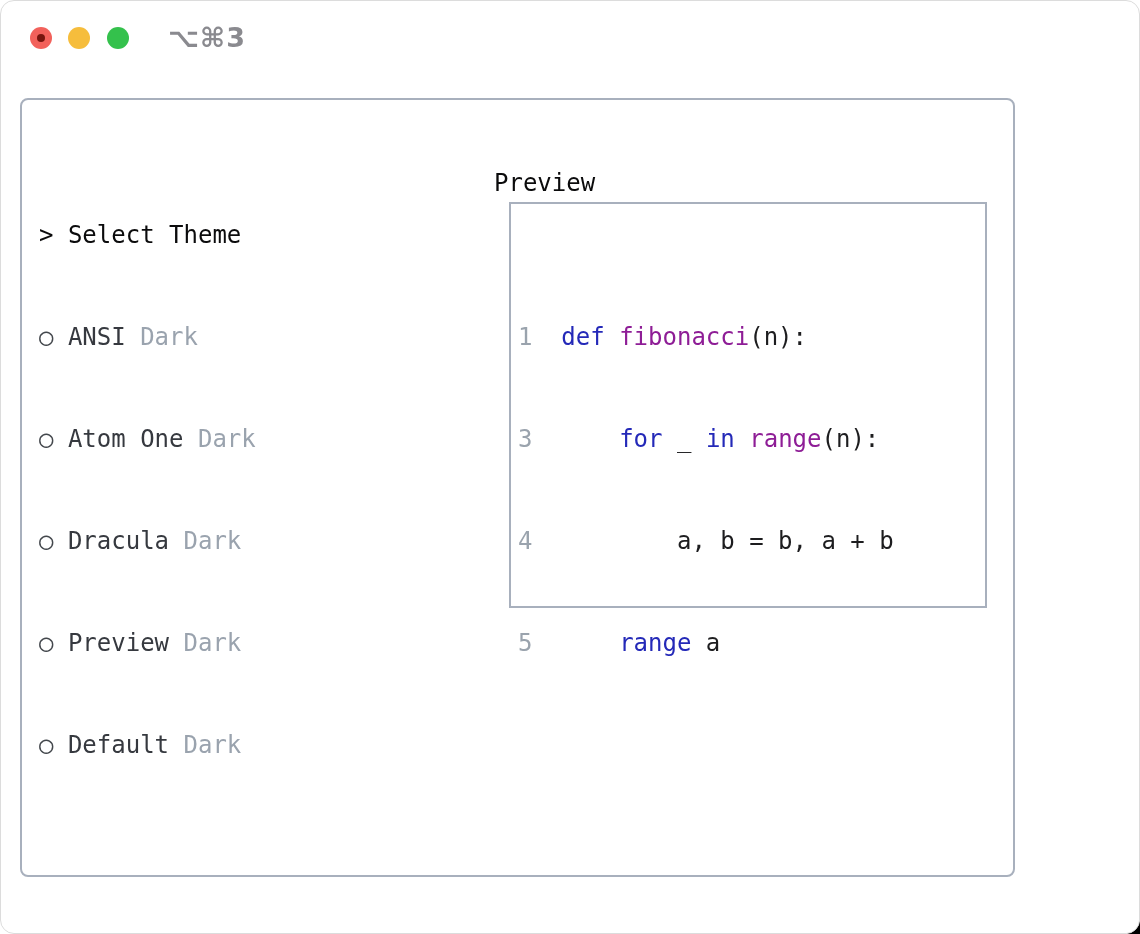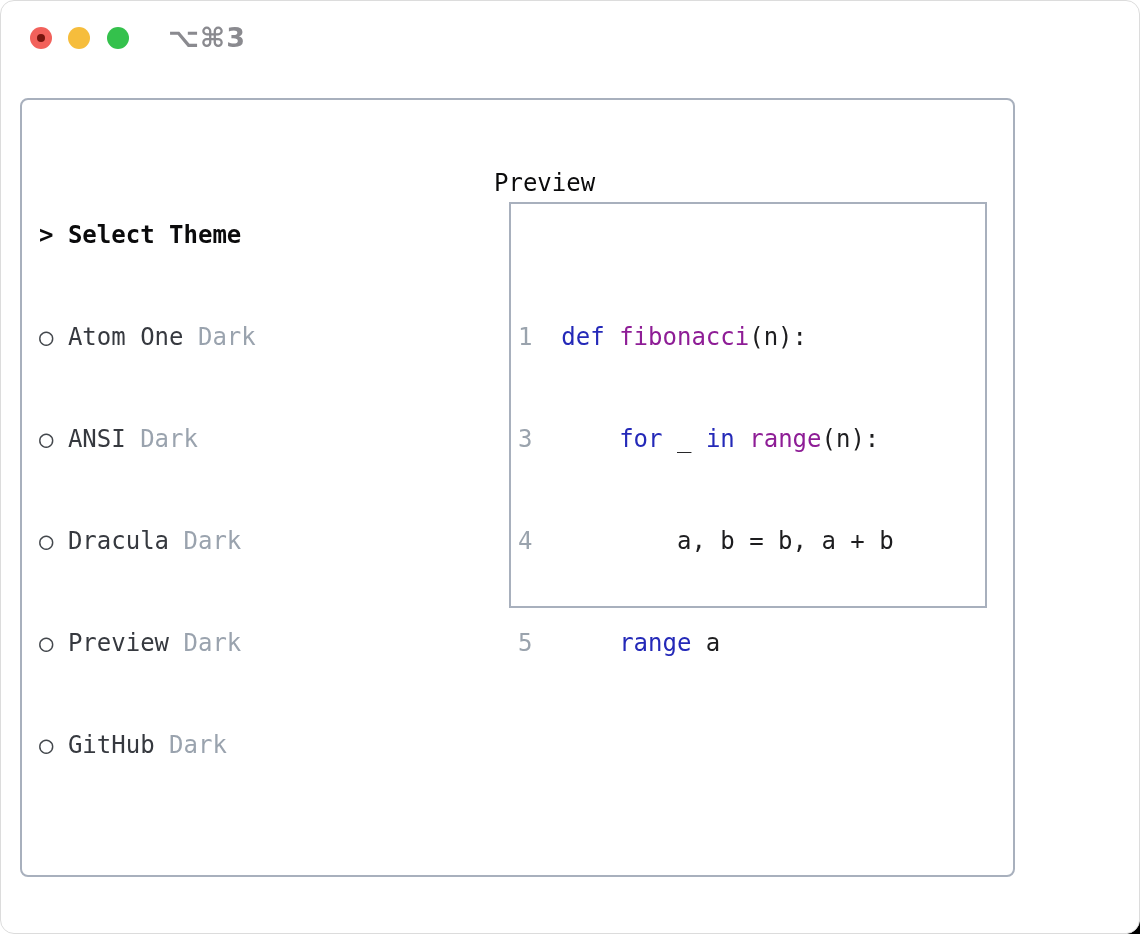--- a/index.html
+++ b/index.html
@@ -56,21 +56,21 @@
   .preview-code{
     position:absolute;left:517px;top:251px;font-size:24px;line-height:34px;white-space:pre;
   }
   .code-line{height:34px;}
   
   .tk-kw{color:var(--keyword);text-align:center;}
   .tk-fn{color:var(--function);}
   .tk-lit{color:var(--literal);}
   .tk-pl{color:var(--plain);}
   .tk-num{color:var(--line-number);}
-  .tk-hdr{color:var(--header-text);font-weight:bold;}
+  .tk-hdr{color:var(--header-text);font-weight:normal;}
   .tk-mk{color:var(--marker);}
   .tk-name{color:var(--item-text);}
   .tk-variant{color:var(--muted);}
 </style>
 </head>
 <body>
 
 <div class="corner-artifact"></div>
 
 <div class="window">
@@ -81,25 +81,25 @@
     </span>
     <span class="dot dot-yellow"></span>
     <span class="dot dot-green"></span>
     <span class="window-title">⌥⌘3</span>
   </div>
 
   <div class="dialog-panel"></div>
 
   <div class="theme-list">
     <div class="row"><span class="tk-hdr">&gt; Select Theme</span></div>
+    <div class="row"><span class="tk-mk">○ </span><span class="tk-name">ANSI </span><span class="tk-variant">Dark</span></div>
     <div class="row"><span class="tk-mk">○ </span><span class="tk-name">Atom One </span><span class="tk-variant">Dark</span></div>
-    <div class="row"><span class="tk-mk">○ </span><span class="tk-name">ANSI </span><span class="tk-variant">Dark</span></div>
     <div class="row"><span class="tk-mk">○ </span><span class="tk-name">Dracula </span><span class="tk-variant">Dark</span></div>
     <div class="row"><span class="tk-mk">○ </span><span class="tk-name">Preview </span><span class="tk-variant">Dark</span></div>
-    <div class="row"><span class="tk-mk">○ </span><span class="tk-name">GitHub </span><span class="tk-variant">Dark</span></div>
+    <div class="row"><span class="tk-mk">○ </span><span class="tk-name">Default </span><span class="tk-variant">Dark</span></div>
     <div class="row"></div>
     
     
     
     
     
     
     
     
     

